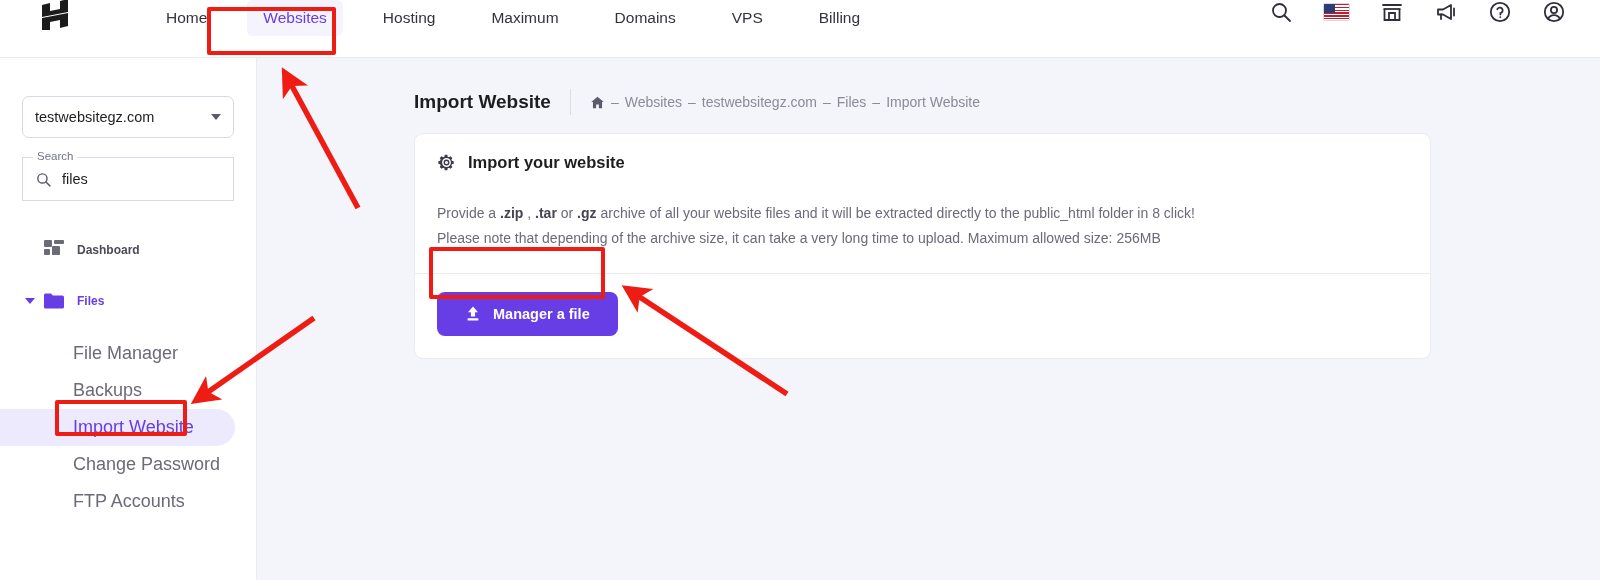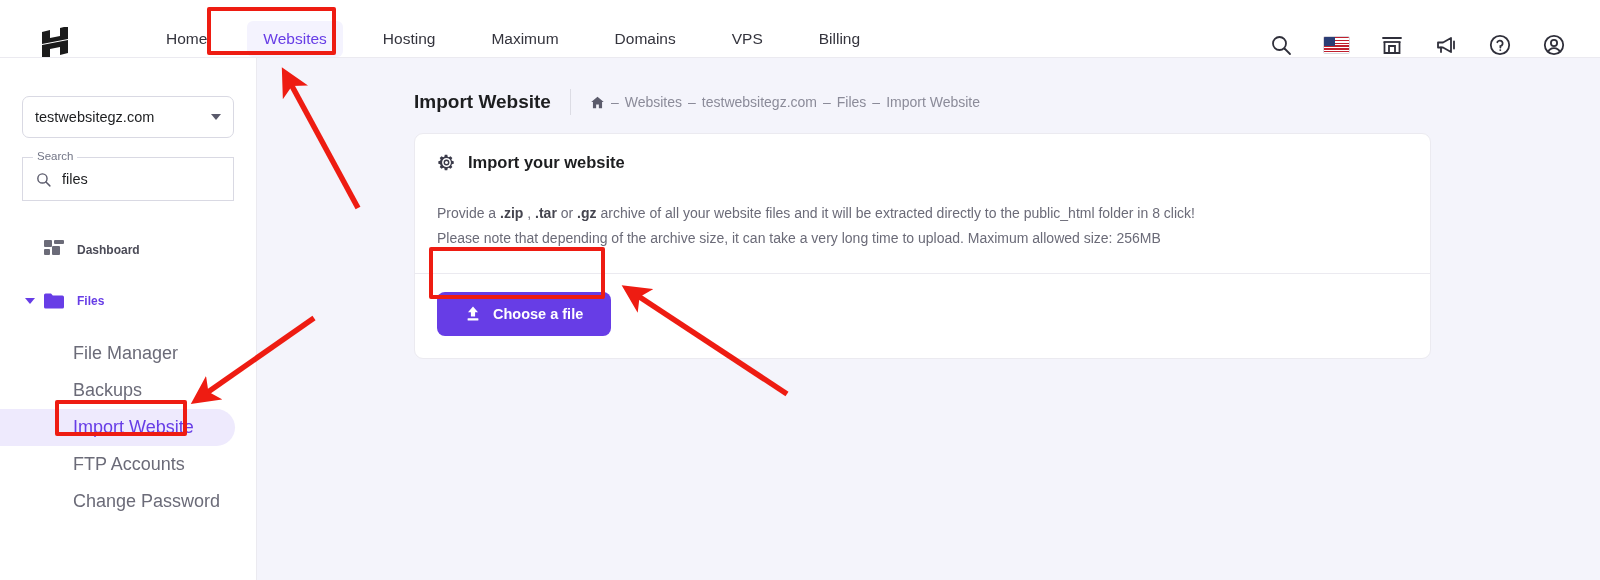--- a/index.html
+++ b/index.html
@@ -11,21 +11,21 @@
     overflow: hidden;
     position: relative;
   }
 
   
   .topbar {
     position: absolute; top: 0; left: 0;
     width: 1600px; height: 58px;
     background: #ffffff;
     border-bottom: 1px solid #ebeaf0;
-    display: flex; align-items: flex-end;
+    display: flex; align-items: flex-start;
     z-index: 5;
   }
   .logo {
     width: 34px; height: 30px;
     margin-left: 38px;
     position: relative;
   }
   .nav-items { display: flex; align-items: center; margin-left: 78px; }
   .nav-item {
     font-size: 15.5px;
@@ -337,24 +337,24 @@
     <div class="subitem">
       <span>File Manager</span>
     </div>
     <div class="subitem">
       <span>Backups</span>
     </div>
     <div class="subitem active">
       <span>Import Website</span>
     </div>
     <div class="subitem">
+      <span>Change Password</span>
+    </div>
+    <div class="subitem">
       <span>FTP Accounts</span>
-    </div>
-    <div class="subitem">
-      <span>Change Password</span>
     </div>
 
   </div>
 </div>
 
 <div class="main">
 
   <div class="page-head">
     <div class="page-title">Import Website</div>
     <div class="bc-divider"></div>
@@ -386,21 +386,21 @@
         <div><span>Provide a </span><b>.zip</b><span> , </span><b>.tar</b><span> or </span><b>.gz</b><span> archive of all your website files and it will be extracted directly to the public_html folder in 8 click!</span></div>
         <div>Please note that depending of the archive size, it can take a very long time to upload. Maximum allowed size: 256MB</div>
       </div>
     </div>
     <div class="card-foot">
       <button class="choose-btn">
         <svg class="upl" viewBox="0 0 16 16" fill="#ffffff">
           <path d="M8 0.6 L13 6.2 H10.1 V10.4 H5.9 V6.2 H3 Z"></path>
           <rect x="2.6" y="12.2" width="10.8" height="2.3" rx="0.6"></rect>
         </svg>
-        <span>Choose a file</span>
+        <span>Manager a file</span>
       </button>
     </div>
   </div>
 </div>
 
 <div class="anno-box" style="left:207px; top:7px; width:129px; height:48px;"></div>
 <div class="anno-box" style="left:55px; top:400px; width:132px; height:36px;"></div>
 <div class="anno-box" style="left:429px; top:247px; width:176px; height:52px;"></div>
 
 <svg class="anno-layer" width="1600" height="580" viewBox="0 0 1600 580">

